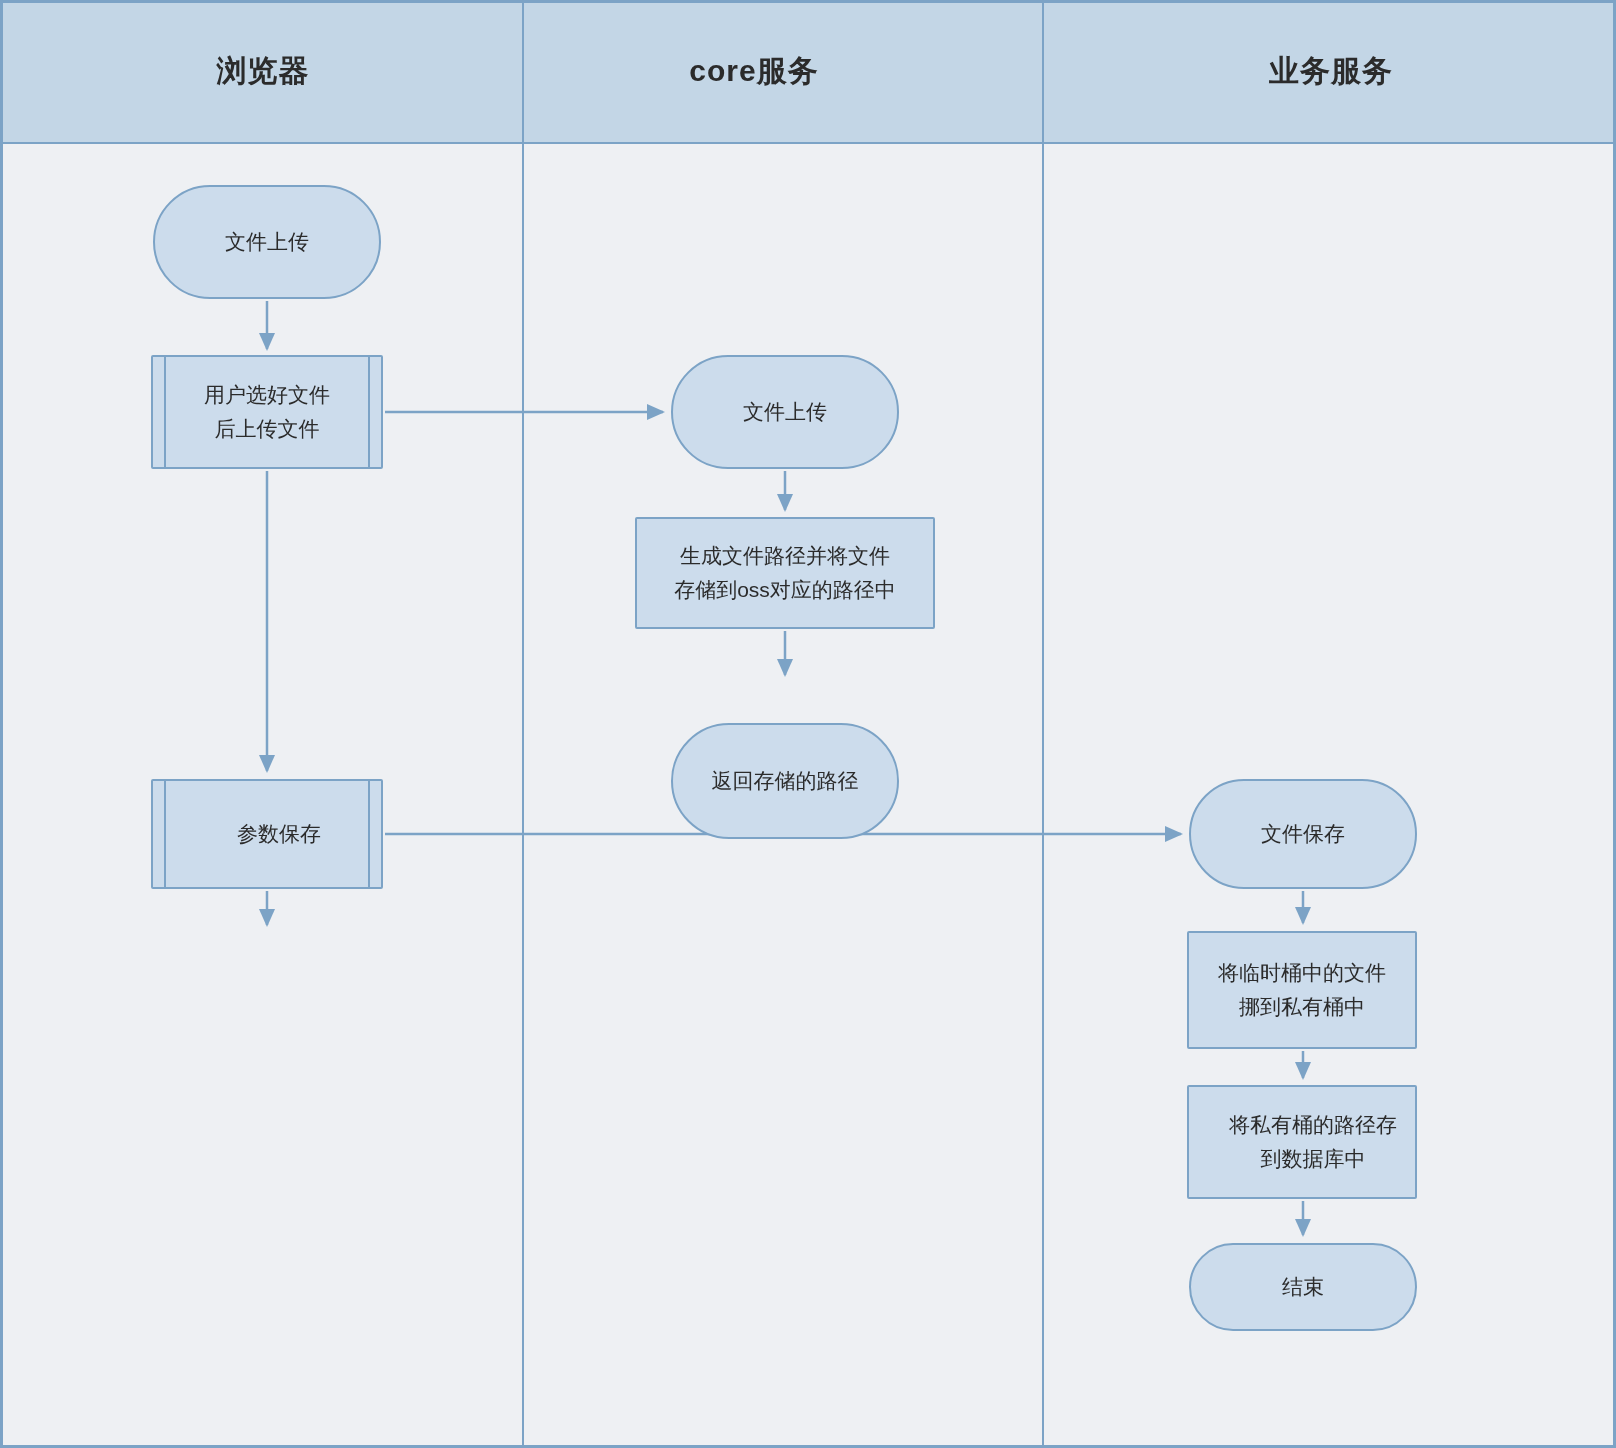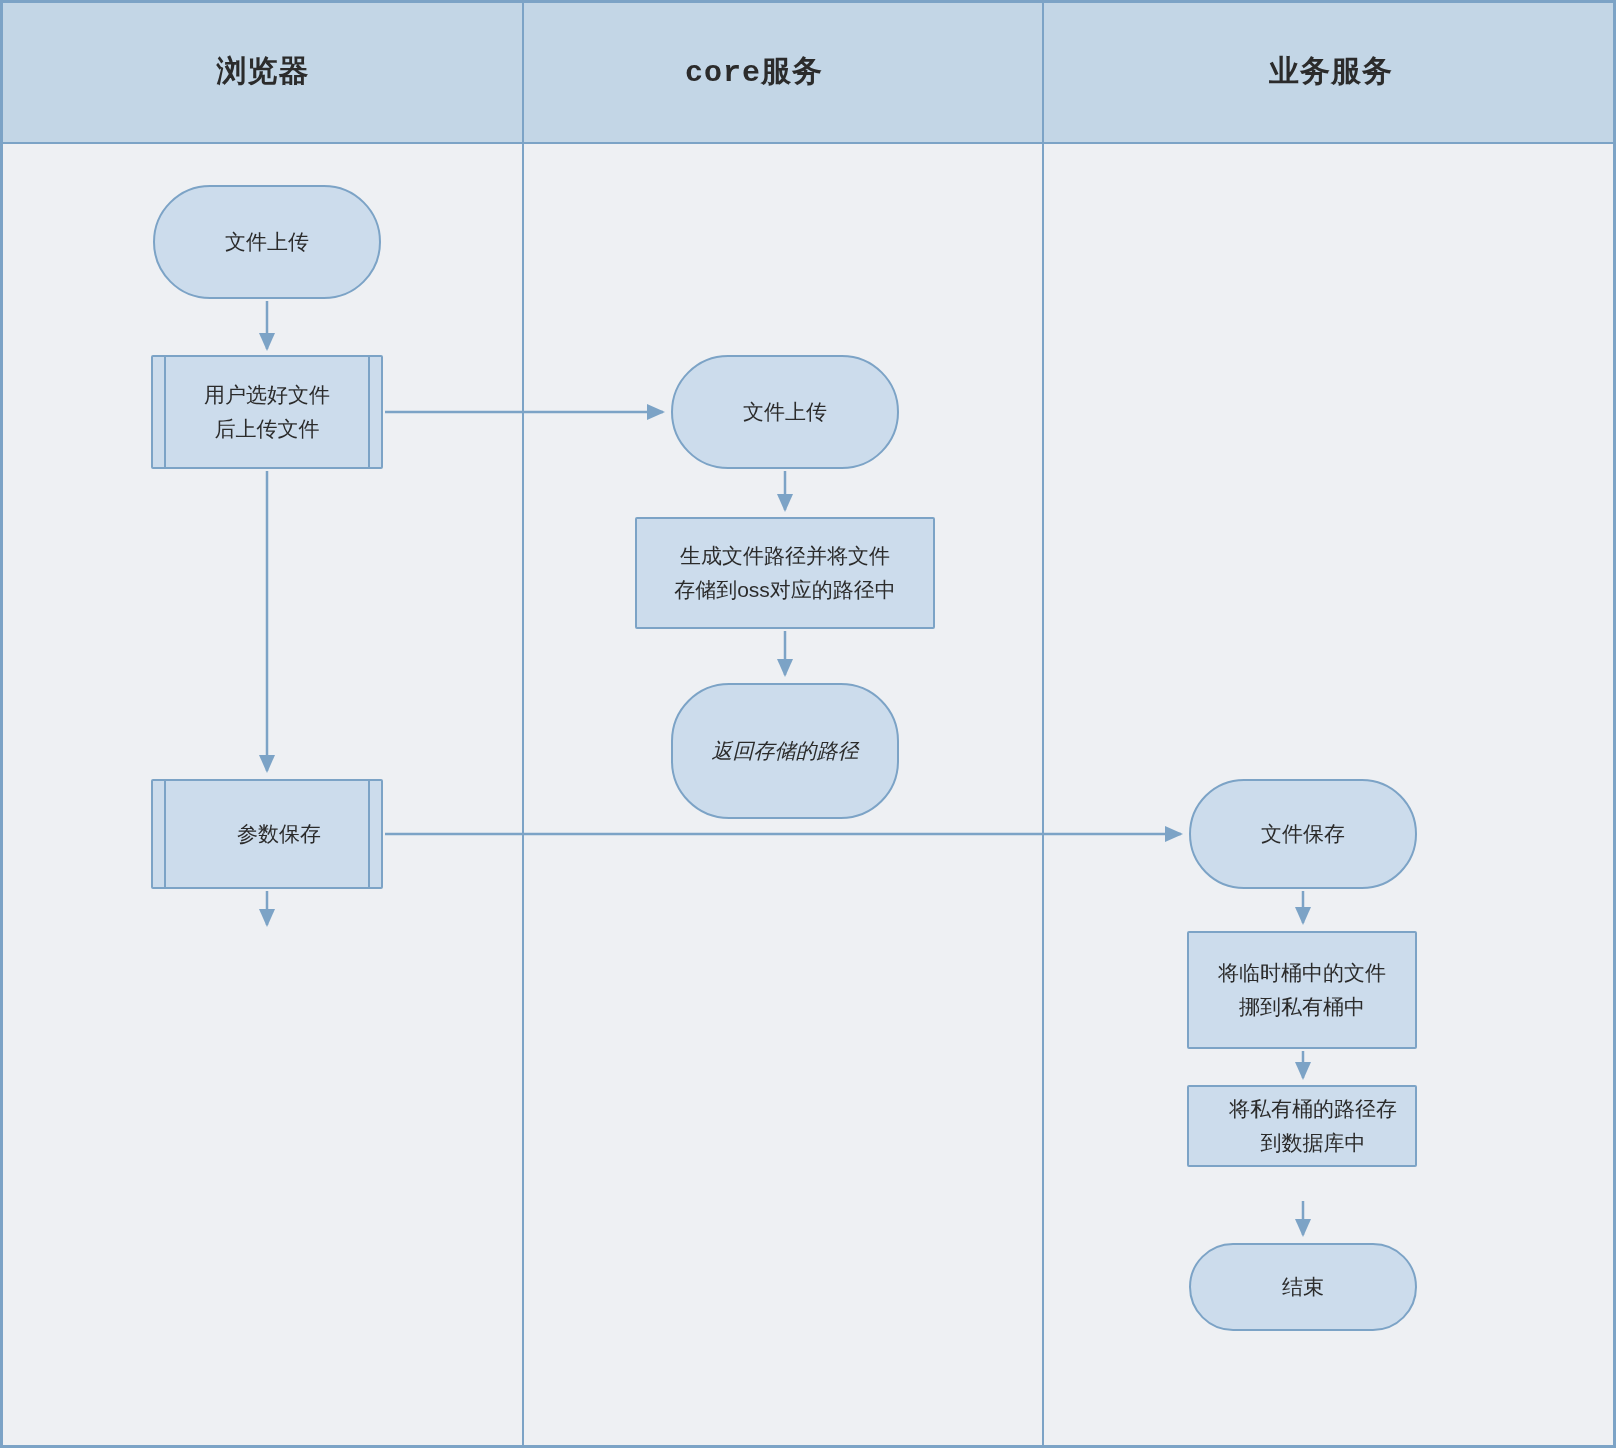--- a/index.html
+++ b/index.html
@@ -45,21 +45,20 @@
     position: absolute;
     top: 0;
     height: 136px;
     display: flex;
     align-items: center;
     justify-content: center;
     font-size: 30px;
     font-weight: bold;
     color: var(--text);
     letter-spacing: 1px;
-    font-family: Liberation Mono, monospace;
   }
   .node {
     position: absolute;
     display: flex;
     flex-direction: column;
     align-items: center;
     justify-content: center;
     background: var(--shape-fill);
     border: 2px solid var(--shape-border);
     color: var(--text);
@@ -142,34 +141,34 @@
 
   <div class="node stadium" style="left:668px; top:352px; width:228px; height:114px;">
     <span>文件上传</span>
   </div>
 
   <div class="node rect" style="left:632px; top:514px; width:300px; height:112px;">
     <span>生成文件路径并将文件</span>
     <span>存储到oss对应的路径中</span>
   </div>
 
-  <div class="node stadium" style="left:668px; top:680px; width:228px; height:136px;font-style:italic;">
+  <div class="node stadium" style="left:668px; top:720px; width:228px; height:116px;">
     <span>返回存储的路径</span>
   </div>
 
   <div class="node stadium" style="left:1186px; top:776px; width:228px; height:110px;">
     <span>文件保存</span>
   </div>
 
   <div class="node rect" style="left:1184px; top:928px; width:230px; height:118px;">
     <span>将临时桶中的文件</span>
     <span>挪到私有桶中</span>
   </div>
 
-  <div class="node rect" style="left:1184px; top:1082px; width:230px; height:82px;padding-left:22px;">
+  <div class="node rect" style="left:1184px; top:1082px; width:230px; height:114px;padding-left:22px;">
     <span>将私有桶的路径存</span>
     <span>到数据库中</span>
   </div>
 
   <div class="node stadium" style="left:1186px; top:1240px; width:228px; height:88px;">
     <span>结束</span>
   </div>
 
 </div>
 

